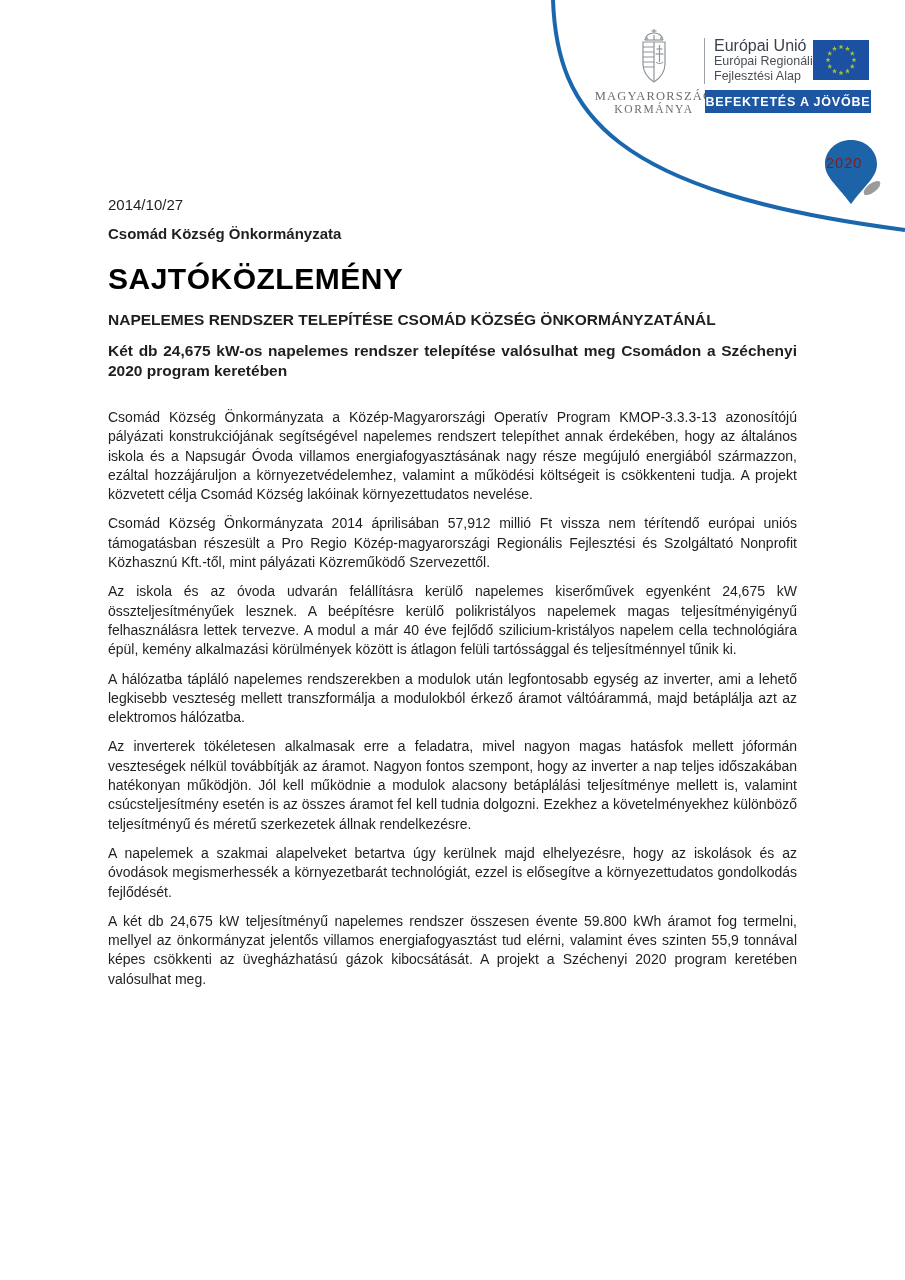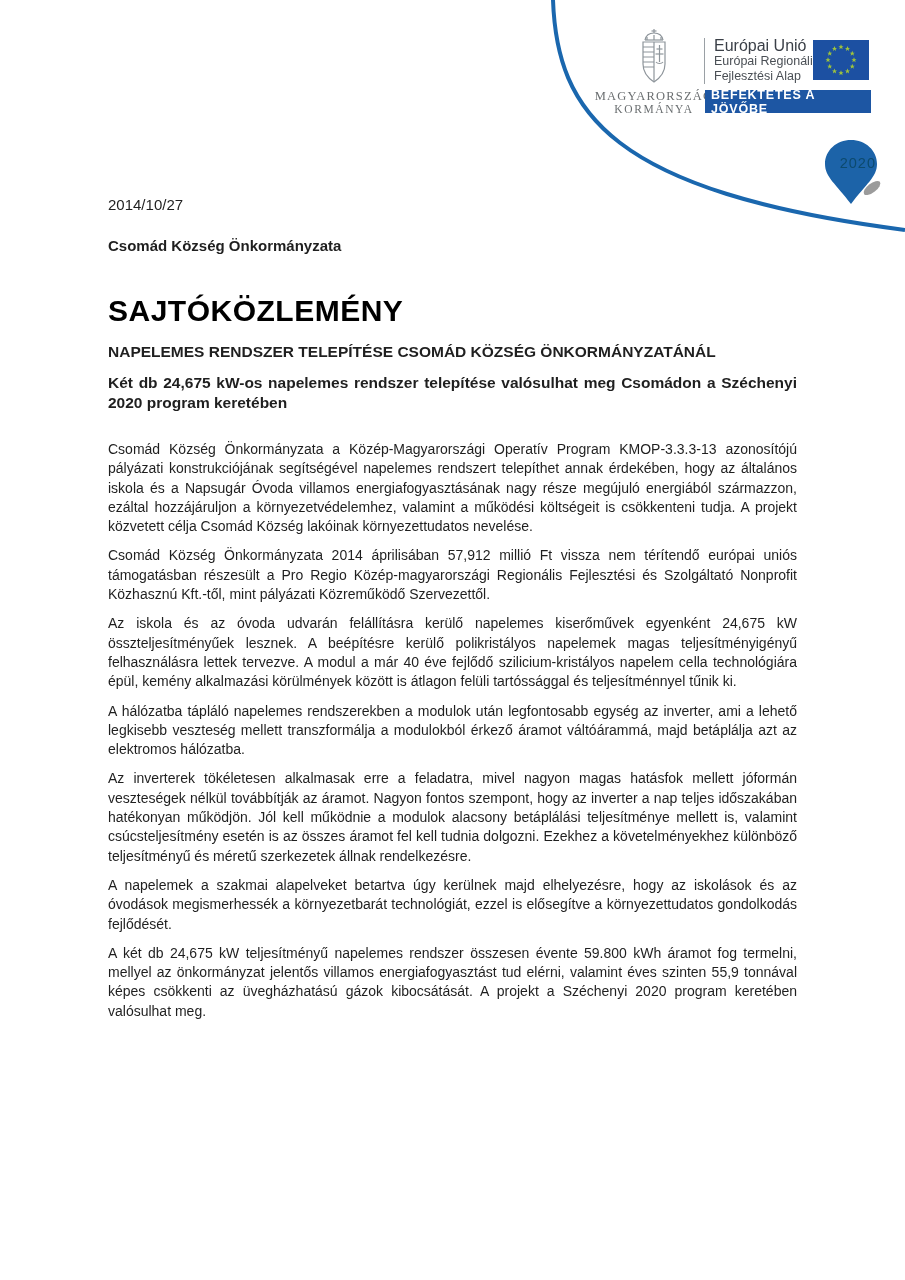--- a/index.html
+++ b/index.html
@@ -30,38 +30,38 @@
 
   .eu-divider { position:absolute; top:38px; left:704px; width:1px; height:46px; background:#9aa0a5; }
   .eu-text { position:absolute; top:38px; left:714px; }
   .eu-title { font-size:16px; font-weight:normal; color:#3a3f47; line-height:16px; }
   .eu-sub { font-size:12.5px; color:#4a4f55; line-height:15px; }
   .eu-flag { position:absolute; top:40px; left:813px; }
   .eu-banner {
     position:absolute; top:90px; left:705px; width:166px; height:23px;
     background:#1d56a3; color:#ffffff;
     font-size:12.5px; font-weight:bold; letter-spacing:0.8px;
-    display:flex; align-items:center; justify-content:center;padding-left:6px;
+    display:flex; align-items:center; justify-content:center;
   }
 
   .szechenyi { position:absolute; top:140px; left:646px; width:230px; height:70px; }
   .szechenyi-wordmark {
     position:absolute; top:14px; left:0;
     font-size:27px; font-weight:bold; letter-spacing:2px; color:#3c3c3b;
   }
   .szechenyi-pin { position:absolute; top:0; left:172px; }
   .pin-year {
-    position:absolute; top:15px; left:180px; width:50px; text-align:right;
-    font-size:14.5px; letter-spacing:1px; color:#0c4a6e;
+    position:absolute; top:15px; left:180px; width:50px; text-align:left;
+    font-size:14.5px; letter-spacing:1px; color:#7f1d1d;
   }
 
   
   .content { position:absolute; left:108px; top:196px; width:689px; }
-  .doc-date { font-size:15px; margin-bottom:24px; }
-  .doc-org  { font-size:15px; font-weight:bold; margin-bottom:40px; }
+  .doc-date { font-size:15px; margin-bottom:12px; }
+  .doc-org  { font-size:15px; font-weight:bold; margin-bottom:20px; }
   .doc-title {
     font-size:30px; font-weight:bold; color:#000000; letter-spacing:0.5px;
     margin-bottom:15px;
   }
   .doc-headline { font-size:15.5px; font-weight:bold; margin-bottom:12px; }
   .doc-lead {
     font-size:15.5px; font-weight:bold; line-height:19.5px;
     text-align:justify; margin-bottom:28px;
   }
   .doc-paragraphs p {

